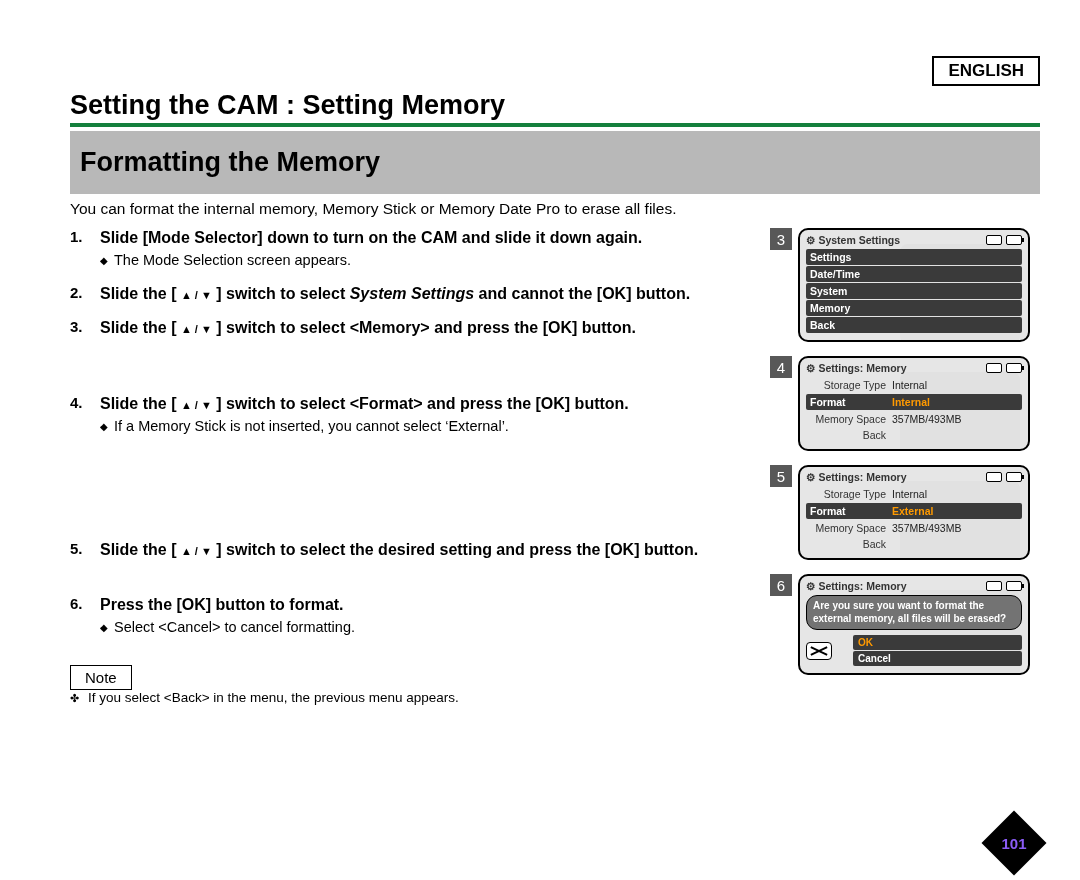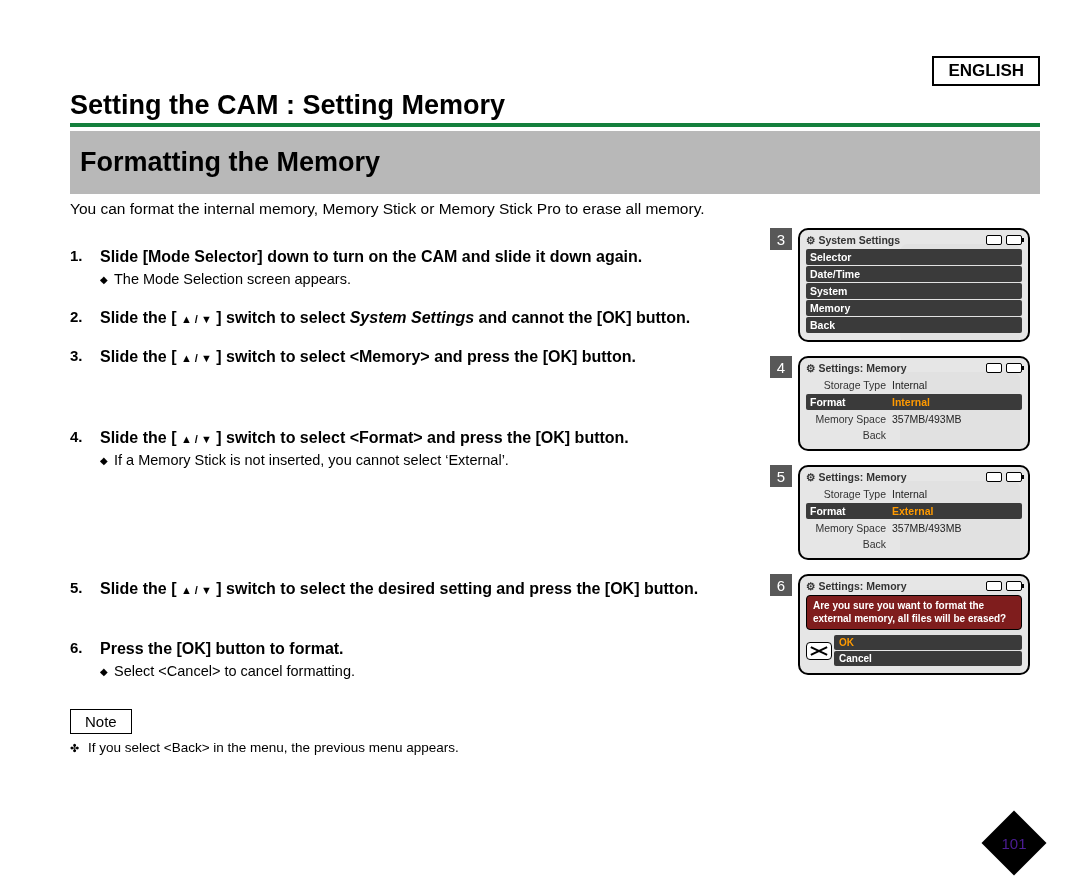--- a/index.html
+++ b/index.html
@@ -46,21 +46,20 @@
   }
   .left-col { flex: 1; }
   .right-col { width: 270px; }
   ol.steps { list-style: none; counter-reset: step; }
   ol.steps > li {
     counter-increment: step;
     position: relative;
     padding-left: 30px;
     margin-bottom: 14px;
     font-size: 15px;
-    margin-top: 19px;
   }
   ol.steps > li::before {
     content: counter(step) ".";
     position: absolute;
     left: 0; top: 0;
     font-weight: bold;
     font-size: 15px;
   }
   .step-head { font-weight: bold; font-size: 16px; line-height: 1.25; }
   .step-head .normal-italic { font-style: italic; }
@@ -73,21 +72,20 @@
     border: 1px solid #000;
     display: inline-block;
     padding: 3px 14px;
     font-size: 15px;
     margin-top: 14px;
   }
   .note-line {
     font-size: 13.5px;
     padding-left: 18px;
     position: relative;
-    margin-top: 6px;
   }
   .note-line::before { content: "✤"; position: absolute; left: 0; font-size: 11px; top: 2px; }
   
   .screen-blk { display: flex; margin-bottom: 14px; }
   .screen-num {
     width: 22px; height: 22px;
     background: #585858;
     color: #fff;
     font-size: 15px;
     display: flex; align-items: center; justify-content: center;
@@ -141,33 +139,33 @@
   .dark-row {
     background: #3a3a3a; color: #fff;
     padding: 2px 4px; margin: 1px 0; font-weight: bold;
     border-radius: 2px;
     font-size: 10.5px;
     display: flex; gap: 6px;
   }
   .dark-row .lbl { width: 76px; }
   .hl-orange { color: #ff9a00; font-weight: bold; }
   .confirm-box {
-    background: #7f1d1d; color: #fff;
+    background: #737373; color: #fff;
     border: 1px solid #000;
-    border-radius: 4px;
+    border-radius: 11px;
     padding: 4px 6px;
     font-size: 10px;
     font-weight: bold;
     line-height: 1.25;
     margin: 3px 0 4px 0;
   }
   .confirm-actions {
     display: flex;
     align-items: center;
-    gap: 2px;
+    gap: 21px;
   }
   .confirm-actions .no-icon {
     width: 26px; height: 18px;
     border: 1.5px solid #000;
     border-radius: 4px;
     position: relative;
     background: #fff;
   }
   .confirm-actions .no-icon::before,
   .confirm-actions .no-icon::after {
@@ -193,34 +191,34 @@
   .pagebadge .diamond {
     width: 46px; height: 46px;
     background: #000;
     transform: rotate(45deg);
     margin: 0 auto;
   }
   .pagebadge .num {
     position: absolute;
     top: 50%; left: 50%;
     transform: translate(-50%, -50%);
-    color: #4c1d95;
-    font-weight: normal;
+    color: #8b5cf6;
+    font-weight: bold;
     font-size: 15px;
   }
   .tri { font-size: 11px; }
 </style>
 </head>
 <body>
 
 <div class="lang-box">ENGLISH</div>
 
 <h1 class="main-title">Setting the CAM : Setting Memory</h1>
 <div class="subtitle-bar">Formatting the Memory</div>
-<p class="intro">You can format the internal memory, Memory Stick or Memory Stick Pro to erase all memory.</p>
+<p class="intro">You can format the internal memory, Memory Stick or Memory Date Pro to erase all files.</p>
 
 <div class="content-wrap">
   <div class="left-col">
     <ol class="steps">
       <li>
         <div class="step-head">Slide [Mode Selector] down to turn on the CAM and slide it down again.</div>
         <ul class="sub">
             <li>The Mode Selection screen appears.</li>
           </ul>
       </li>
@@ -273,21 +271,21 @@
           <span class="ht">
               <span>⚙</span>
               <span>System Settings</span>
             </span>
           <span class="icons">
               <span class="ic"></span>
               <span class="ic batt"></span>
             </span>
         </div>
         <div class="dark-row">
-            <span>Selector</span>
+            <span>Settings</span>
           </div>
         <div class="dark-row">
             <span>Date/Time</span>
           </div>
         <div class="dark-row">
             <span>System</span>
           </div>
         <div class="dark-row">
             <span>Memory</span>
           </div>

